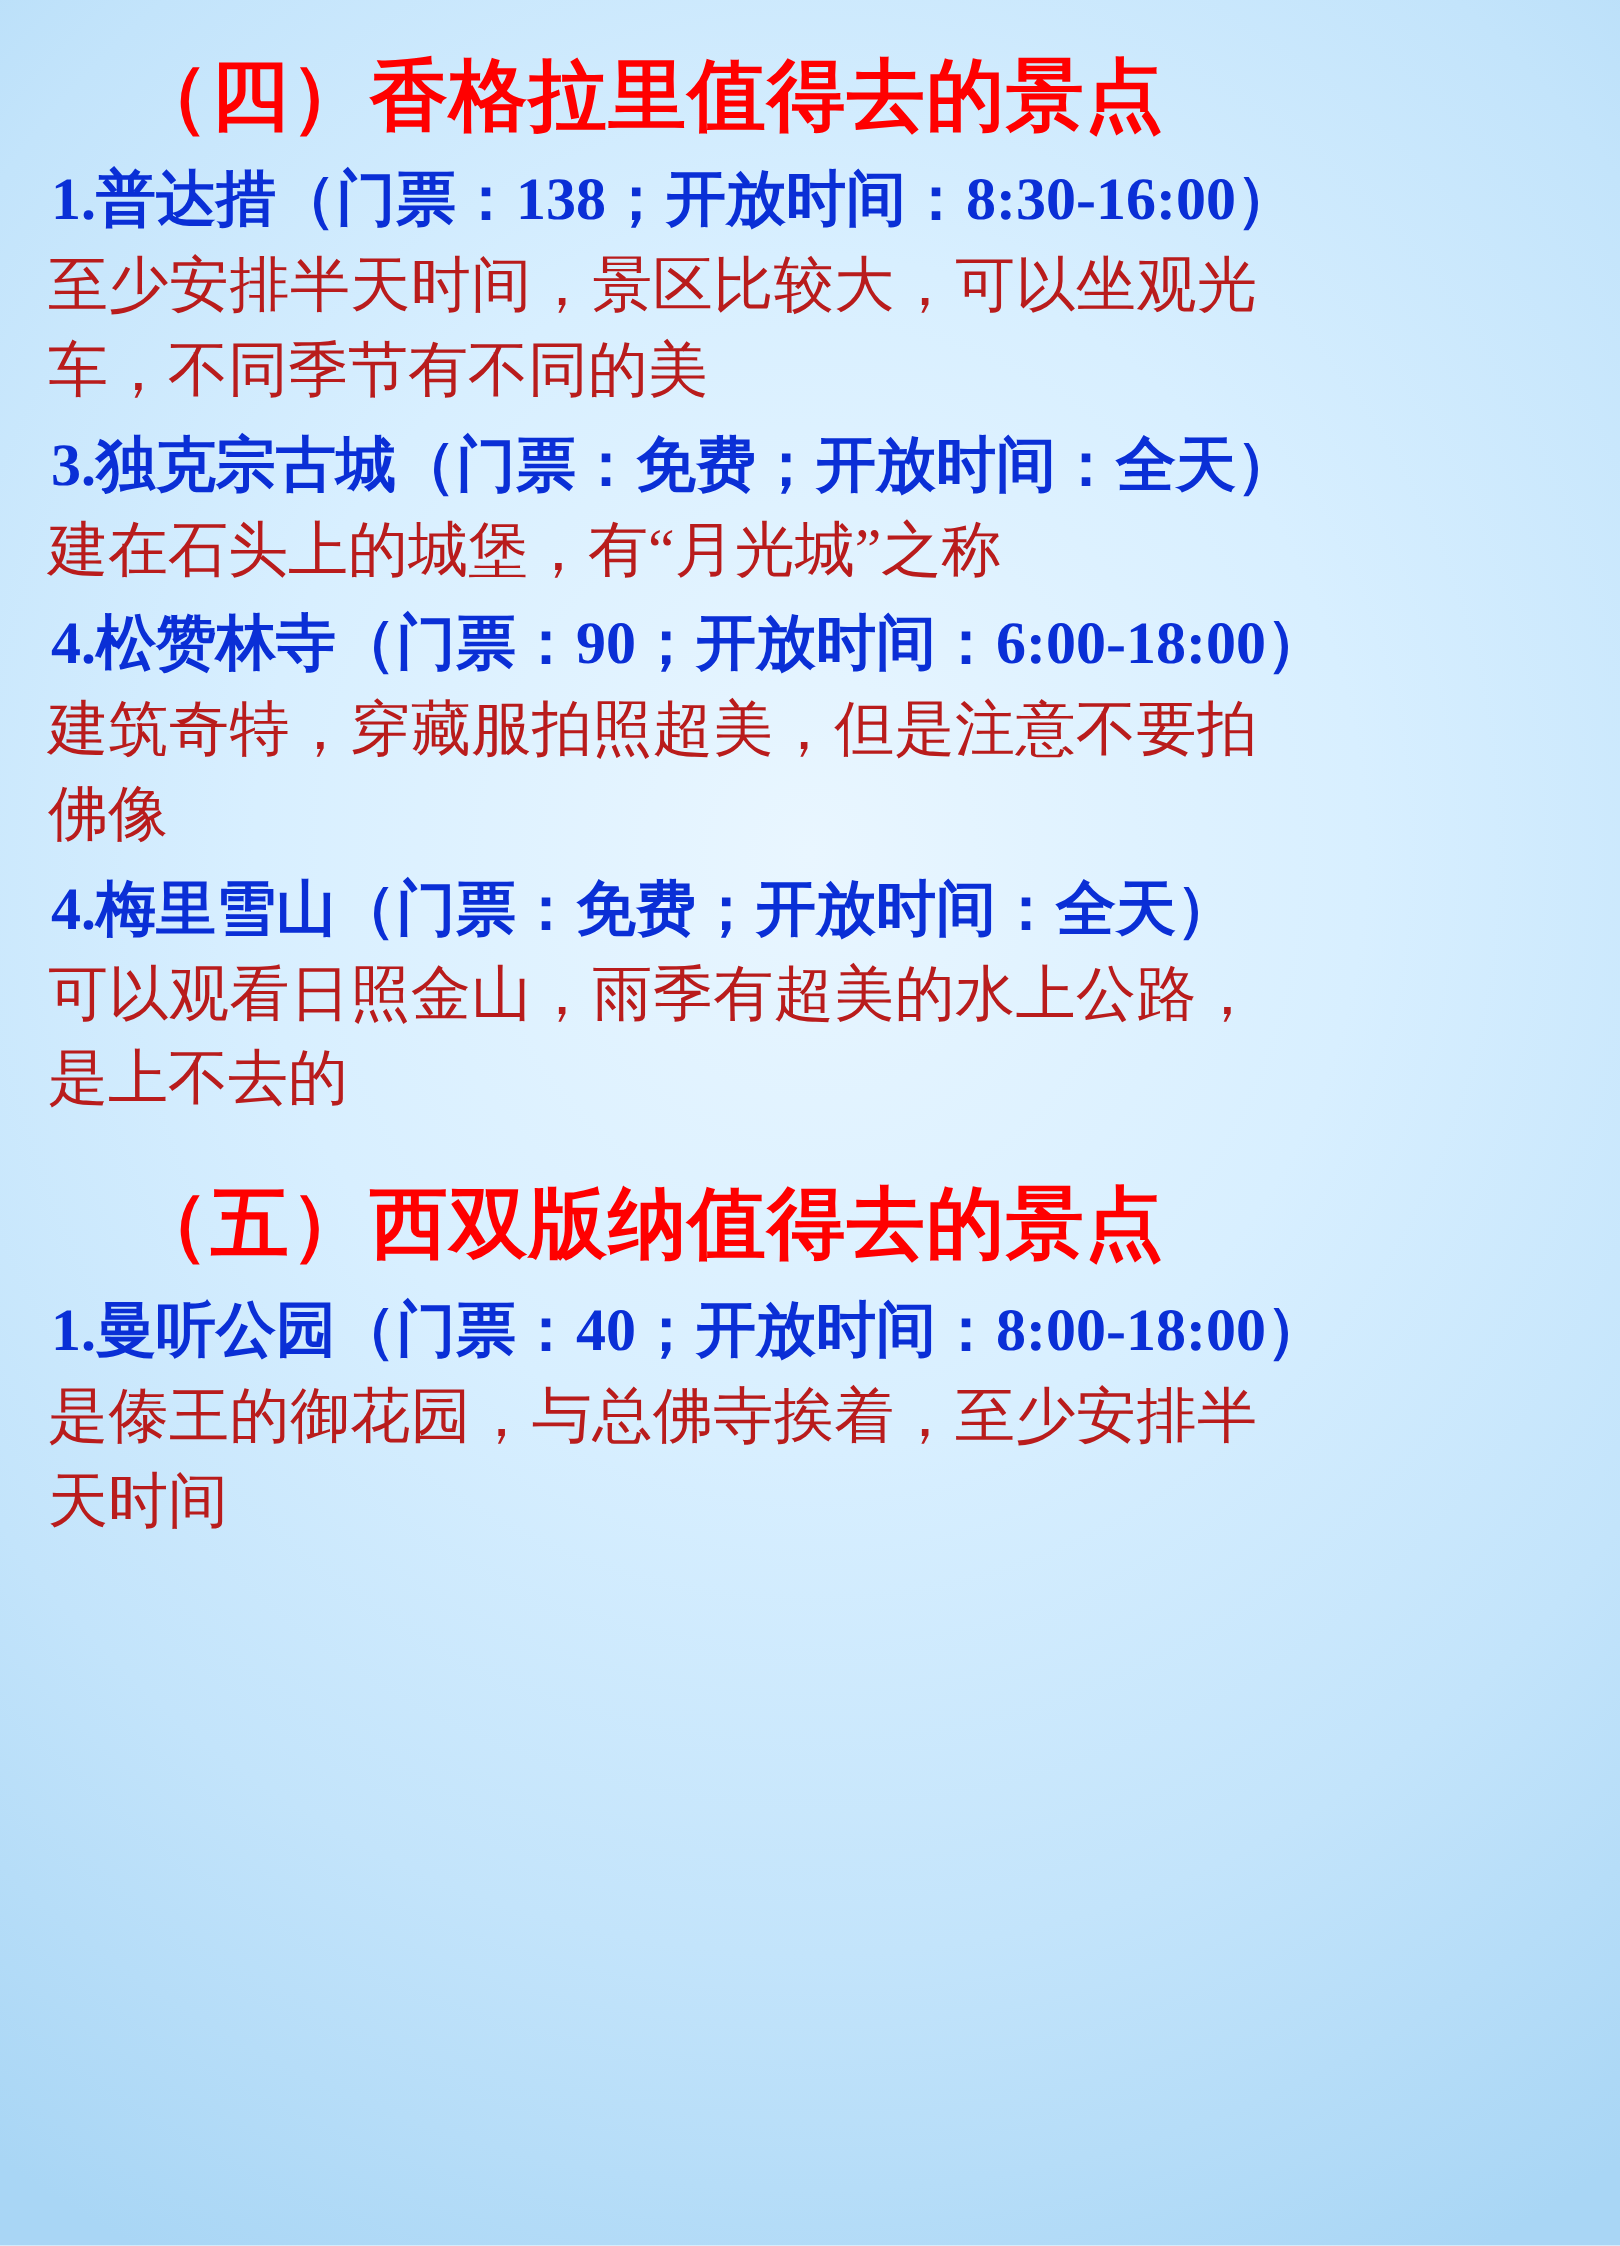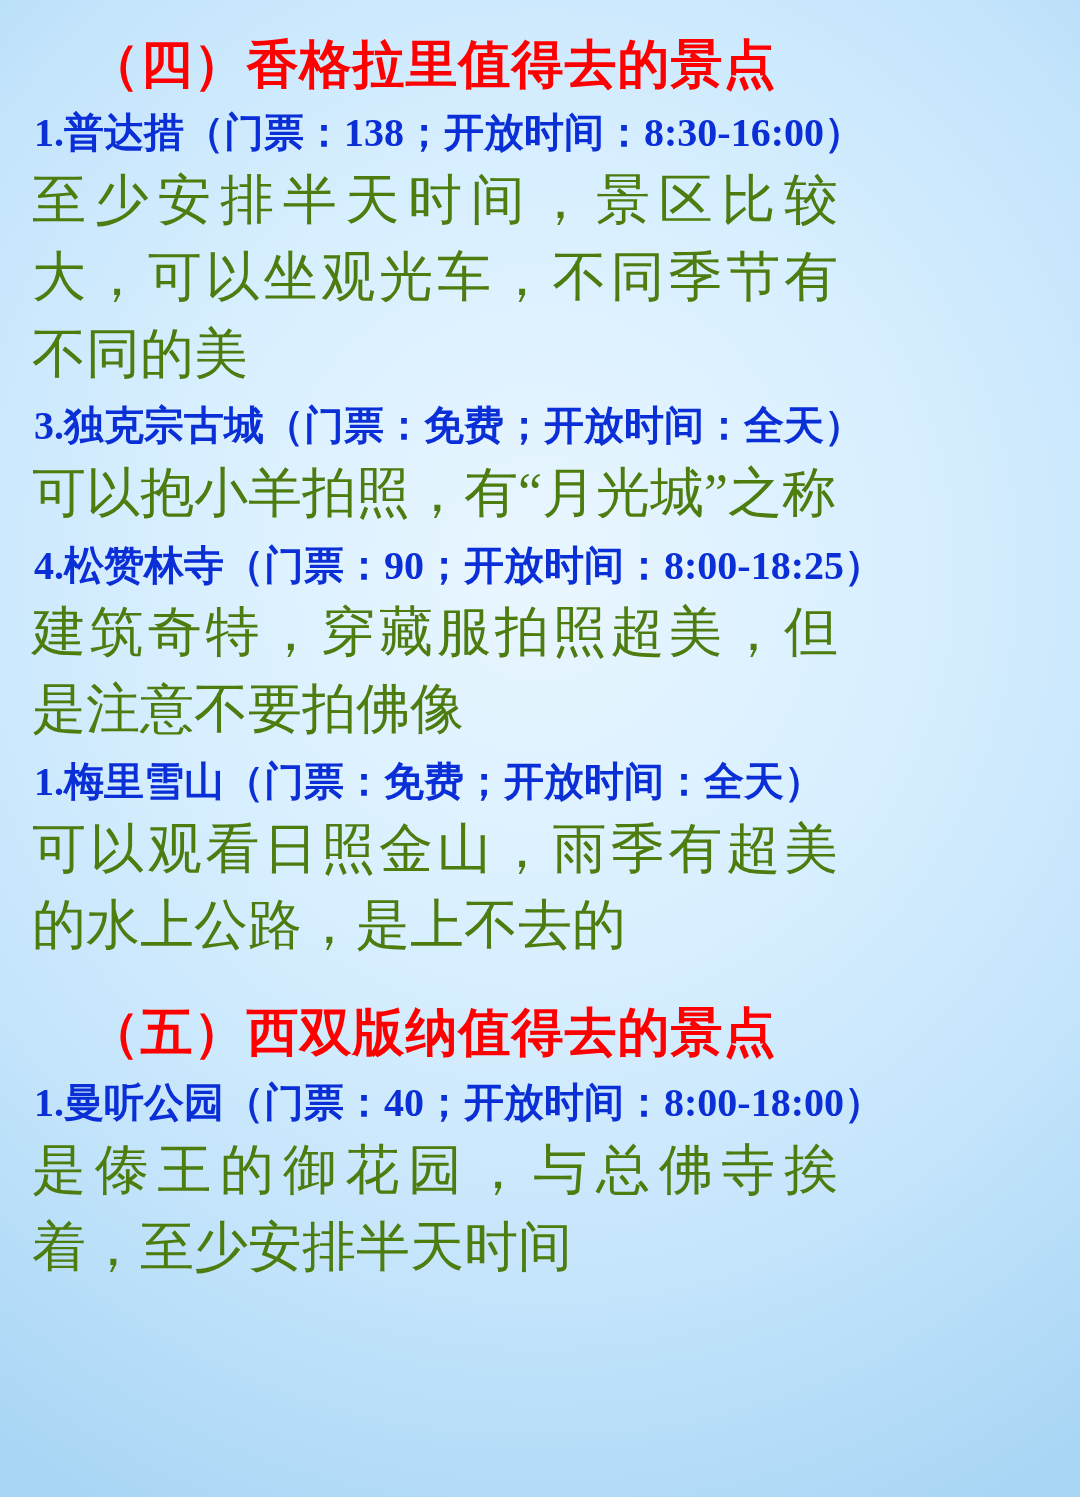--- a/index.html
+++ b/index.html
@@ -37,22 +37,22 @@
   }
   .item-head {
     color: #0a2fd6;
     font-weight: bold;
     font-size: 40px;
     line-height: 1.32;
     margin: 0 0 2px 8px;
     white-space: nowrap;
   }
   .item-body {
-    color: #4d7c0f;
-    font-size: 54px;
+    color: #b91c1c;
+    font-size: 40px;
     line-height: 1.42;
     margin: 0 0 8px 6px;
     text-align: justify;
     text-justify: inter-ideograph;
   }
   .block {
     margin-bottom: 6px;
     font-family: Liberation Serif, serif;
   }
 </style>
@@ -64,30 +64,30 @@
   <h1 class="section-title">（四）香格拉里值得去的景点</h1>
 
   <div class="block">
     <p class="item-head">1.普达措（门票：138；开放时间：8:30-16:00）</p>
     <p class="item-body">至少安排半天时间，景区比较大，可以坐观光车，不同季节有不同的美</p>
   </div>
 
 
   <div class="block">
     <p class="item-head">3.独克宗古城（门票：免费；开放时间：全天）</p>
-    <p class="item-body">可以抱小羊拍照，有“月光城”之称</p>
+    <p class="item-body">建在石头上的城堡，有“月光城”之称</p>
   </div>
 
   <div class="block">
-    <p class="item-head">4.松赞林寺（门票：90；开放时间：8:00-18:25）</p>
+    <p class="item-head">4.松赞林寺（门票：90；开放时间：6:00-18:00）</p>
     <p class="item-body">建筑奇特，穿藏服拍照超美，但是注意不要拍佛像</p>
   </div>
 
   <div class="block">
-    <p class="item-head">1.梅里雪山（门票：免费；开放时间：全天）</p>
+    <p class="item-head">4.梅里雪山（门票：免费；开放时间：全天）</p>
     <p class="item-body">可以观看日照金山，雨季有超美的水上公路，是上不去的</p>
   </div>
 
   <h1 class="section-title second">（五）西双版纳值得去的景点</h1>
 
   <div class="block">
     <p class="item-head">1.曼听公园（门票：40；开放时间：8:00-18:00）</p>
     <p class="item-body">是傣王的御花园，与总佛寺挨着，至少安排半天时间</p>
   </div>
 

